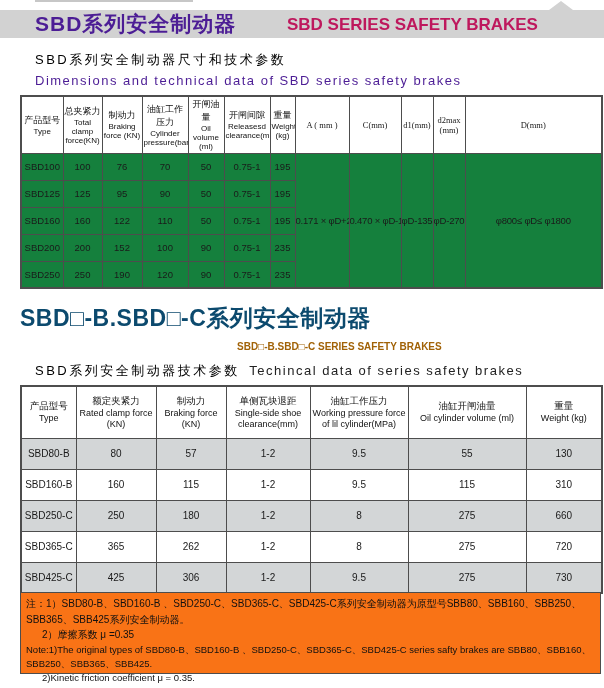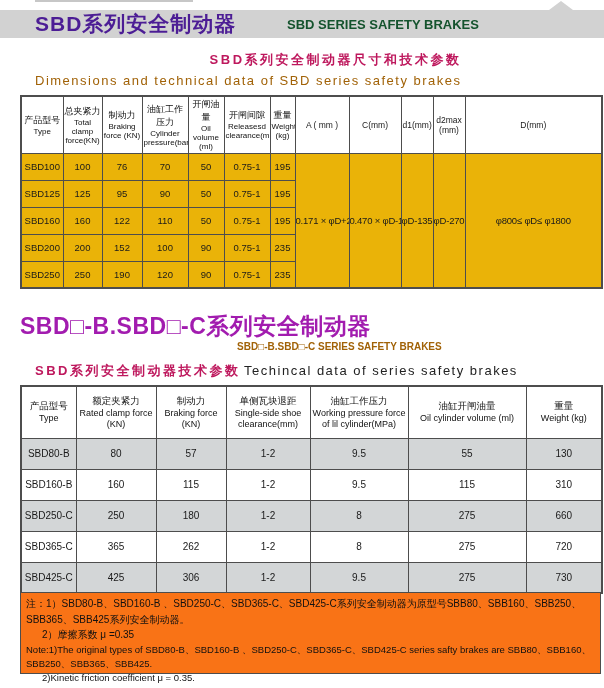--- a/index.html
+++ b/index.html
@@ -9,42 +9,42 @@
 
   .top-frag { position:absolute; top:0; left:35px; width:158px; height:2px; background:#c7c7c7; }
 
   .banner { position:absolute; top:10px; left:0; width:604px; height:28px; background:#d2d2d2; }
   .banner-tri { position:absolute; top:-9px; left:549px; width:0; height:0;
                 border-left:12px solid transparent; border-right:12px solid transparent;
                 border-bottom:9px solid #d2d2d2; }
   .banner-zh { position:absolute; left:35px; top:0; height:28px; line-height:28px;
                font-size:21px; font-weight:bold; color:#4c1d95; letter-spacing:1px; }
   .banner-en { position:absolute; left:287px; top:0; height:44px; line-height:30px;
-               font-size:13px; font-weight:bold; color:#14532d; }
+               font-size:17px; font-weight:bold; color:#be185d; }
 
   .sub1 { position:absolute; left:35px; top:51px; }
-  .sub-zh { font-size:13px; font-weight:bold; color:#be185d; letter-spacing:2.5px;text-align:right; }
-  .sub-en { font-size:13px; color:#a16207; letter-spacing:1.5px; margin-top:4px; }
+  .sub-zh { font-size:13px; font-weight:normal; color:#000000; letter-spacing:2.5px; }
+  .sub-en { font-size:13px; color:#4c1d95; letter-spacing:1.5px; margin-top:4px; }
 
   table { border-collapse:collapse; table-layout:fixed; }
   .t1 { position:absolute; left:20px; top:95px; width:581px; }
   .t1 th, .t1 td { border:1px solid #4d4d4d; text-align:center; vertical-align:middle; overflow:hidden; }
   .t1 { border:2px solid #4d4d4d; }
   .t1 thead th { height:54px; background:#fff; font-weight:normal; padding:1px; }
-  .t1 tbody td { height:27px; background:#eab308; font-size:9.5px; }
+  .t1 tbody td { height:27px; background:#15803d; font-size:9.5px; }
   .hzh1 { font-size:9px; color:#111; display:block; }
   .hen1 { font-size:8px; color:#111; display:block; line-height:1.15; }
-  .dimh { font-size:8.5px; }
+  .dimh { font-size:8.5px;font-family:Liberation Serif, serif; }
   .dimv { font-size:7.5px; white-space:nowrap; letter-spacing:-0.2px; }
 
-  .sec2-title { position:absolute; left:20px; top:311px; font-size:23px; font-weight:bold;
-                color:#a21caf; letter-spacing:0.5px; }
+  .sec2-title { position:absolute; left:20px; top:303px; font-size:23px; font-weight:bold;
+                color:#0c4a6e; letter-spacing:0.5px; }
   .sec2-en { position:absolute; left:237px; top:341px; font-size:10px; font-weight:bold; color:#a16207; }
   .sub2 { position:absolute; left:35px; top:362px; font-size:13px; }
-  .sub2 .sub-zh { display:inline; margin-right:0; }
+  .sub2 .sub-zh { display:inline; margin-right:6px; }
   .sub2 .sub-en2 { font-size:13px; color:#222; letter-spacing:1.5px; }
 
   .t2 { position:absolute; left:20px; top:385px; width:581px; border:2px solid #4d4d4d; }
   .t2 th, .t2 td { border:1px solid #4d4d4d; text-align:center; vertical-align:middle; }
   .t2 thead th { height:52px; background:#fff; font-weight:normal; padding:1px; }
   .t2 tbody td { height:31px; font-size:10px; }
   .t2 tbody tr.gray td { background:#d3d6d7; }
   .t2 tbody tr.white td { background:#ffffff; }
   .hzh2 { font-size:9.5px; color:#111; display:block; }
   .hen2 { font-size:9px; color:#111; display:block; line-height:1.25; }

